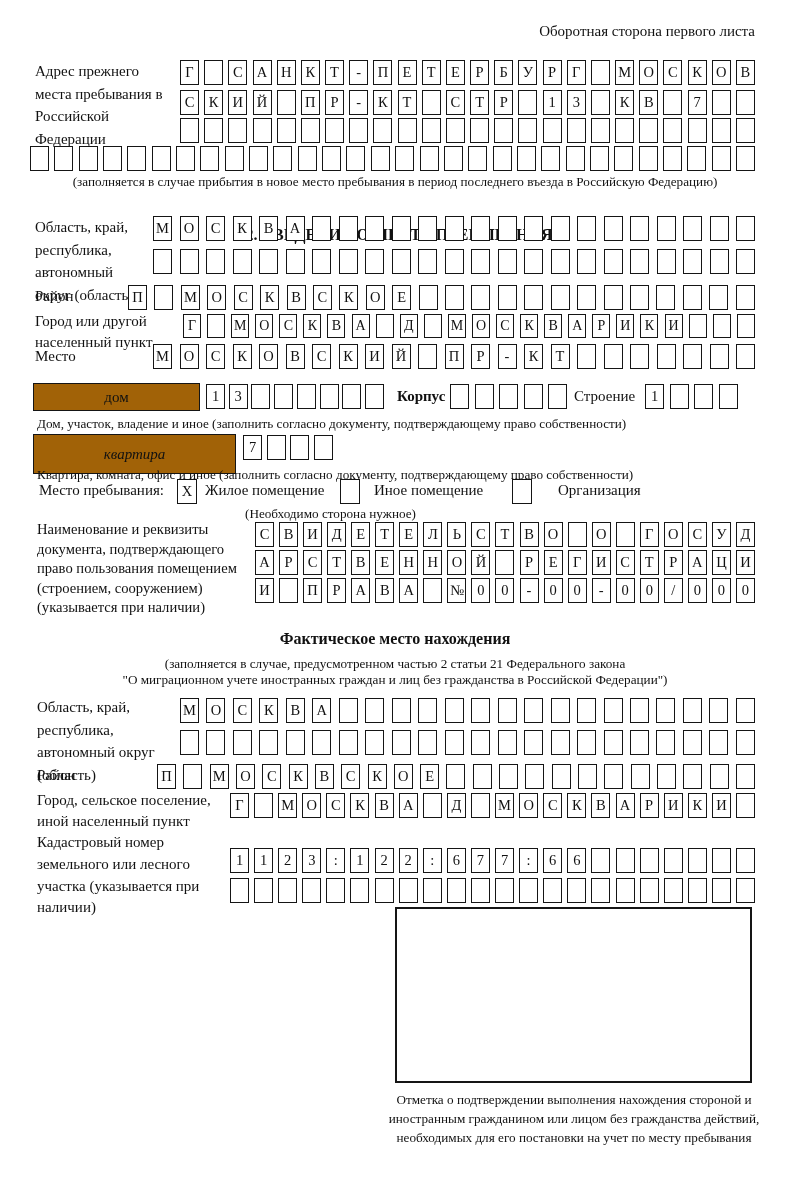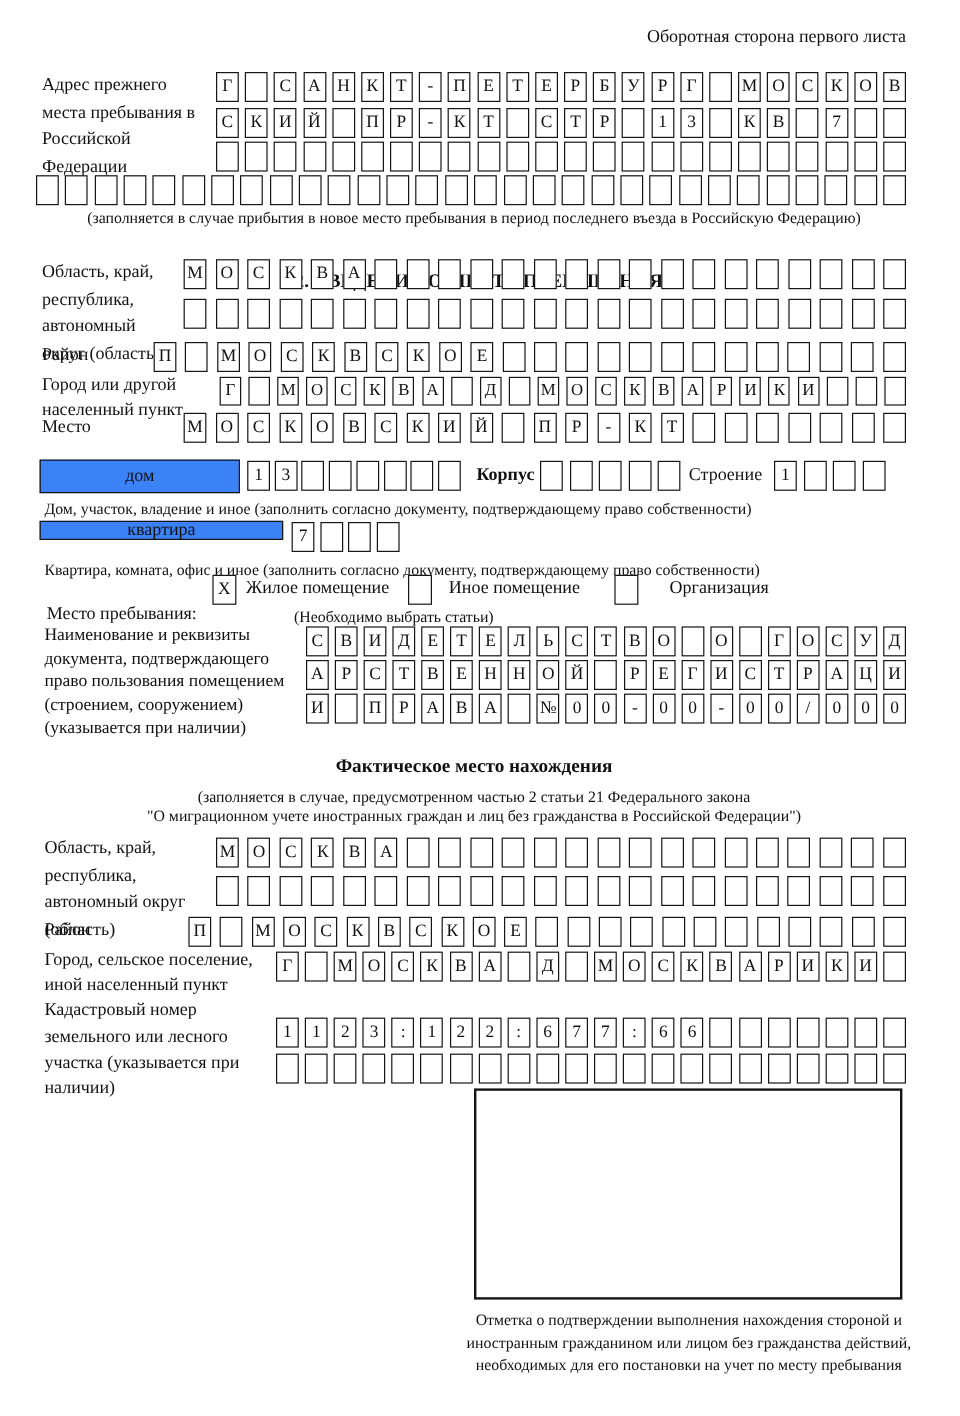--- a/index.html
+++ b/index.html
@@ -16,21 +16,21 @@
   .cells{position:absolute;display:flex;justify-content:space-between;}
   .cell{
     flex:none;width:19px;height:25px;box-sizing:border-box;
     border:1.7px solid #151515;background:#fff;
     display:flex;align-items:center;justify-content:center;
     font-size:14.5px;
   }
   .cells.small .cell{width:18px;height:24px;font-size:14px;}
   .widebox{
     position:absolute;box-sizing:border-box;border:1.7px solid #151515;
-    display:flex;align-items:center;justify-content:center;font-size:15px;background:#3b82f6;
+    display:flex;align-items:center;justify-content:center;font-size:15px;background:#a16207;
   }
   .checkbox{
     position:absolute;width:20px;height:25px;box-sizing:border-box;
     border:1.7px solid #151515;display:flex;align-items:center;justify-content:center;
     font-size:14.5px;background:#fff;
   }
   .inline-lbl{position:absolute;font-size:15px;white-space:nowrap;}
   .center{text-align:center;}
   .stamp-box{position:absolute;border:2px solid #151515;background:#fff;box-sizing:border-box;}
 </style>
@@ -310,37 +310,37 @@
   </div>
 <div class="inline-lbl" style="top:388px;left:574px;">Строение</div>
 <div class="cells" style="top:384px;left:645px;width:93px;">
     <div class="cell">1</div>
     <div class="cell"></div>
     <div class="cell"></div>
     <div class="cell"></div>
   </div>
 <div class="abs note" style="top:416px;left:37px;width:740px;">Дом, участок, владение и иное (заполнить согласно документу, подтверждающему право собственности)</div>
 
-<div class="widebox" style="top:434px;left:33px;width:203px;height:16px;">квартира</div>
+<div class="widebox" style="top:434px;left:33px;width:203px;height:40px;font-style:italic;">квартира</div>
 <div class="cells" style="top:435px;left:243px;width:90px;">
     <div class="cell">7</div>
     <div class="cell"></div>
     <div class="cell"></div>
     <div class="cell"></div>
   </div>
 <div class="abs note" style="top:467px;left:37px;width:740px;">Квартира, комната, офис и иное (заполнить согласно документу, подтверждающему право собственности)</div>
 
-<div class="inline-lbl" style="top:504px;left:39px;">Место пребывания:</div>
+<div class="inline-lbl" style="top:482px;left:39px;">Место пребывания:</div>
 <div class="checkbox" style="top:479px;left:177px;">X</div>
 <div class="inline-lbl" style="top:482px;left:205px;">Жилое помещение</div>
 <div class="checkbox" style="top:479px;left:340px;"></div>
 <div class="inline-lbl" style="top:482px;left:374px;">Иное помещение</div>
 <div class="checkbox" style="top:479px;left:512px;"></div>
 <div class="inline-lbl" style="top:482px;left:558px;">Организация</div>
-<div class="abs note" style="top:506px;left:245px;">(Необходимо выбрать статьи)</div>
+<div class="abs note" style="top:506px;left:245px;">(Необходимо сторона нужное)</div>
 
 <div class="abs lbl-tight" style="top:520px;left:37px;width:218px;">Наименование и реквизиты документа, подтверждающего право пользования помещением (строением, сооружением) (указывается при наличии)</div>
 <div class="cells" style="top:522px;left:255px;width:500px;">
     <div class="cell">С</div>
     <div class="cell">В</div>
     <div class="cell">И</div>
     <div class="cell">Д</div>
     <div class="cell">Е</div>
     <div class="cell">Т</div>
     <div class="cell">Е</div>

